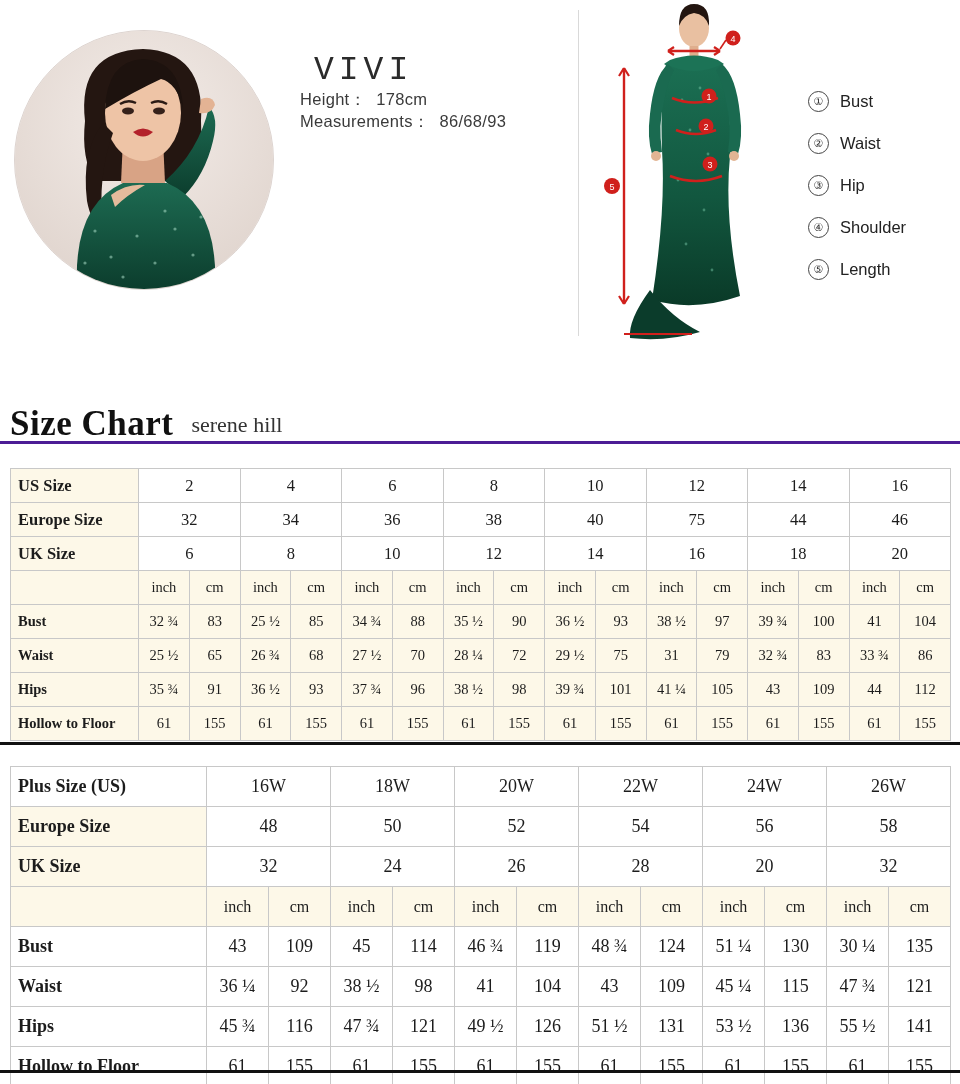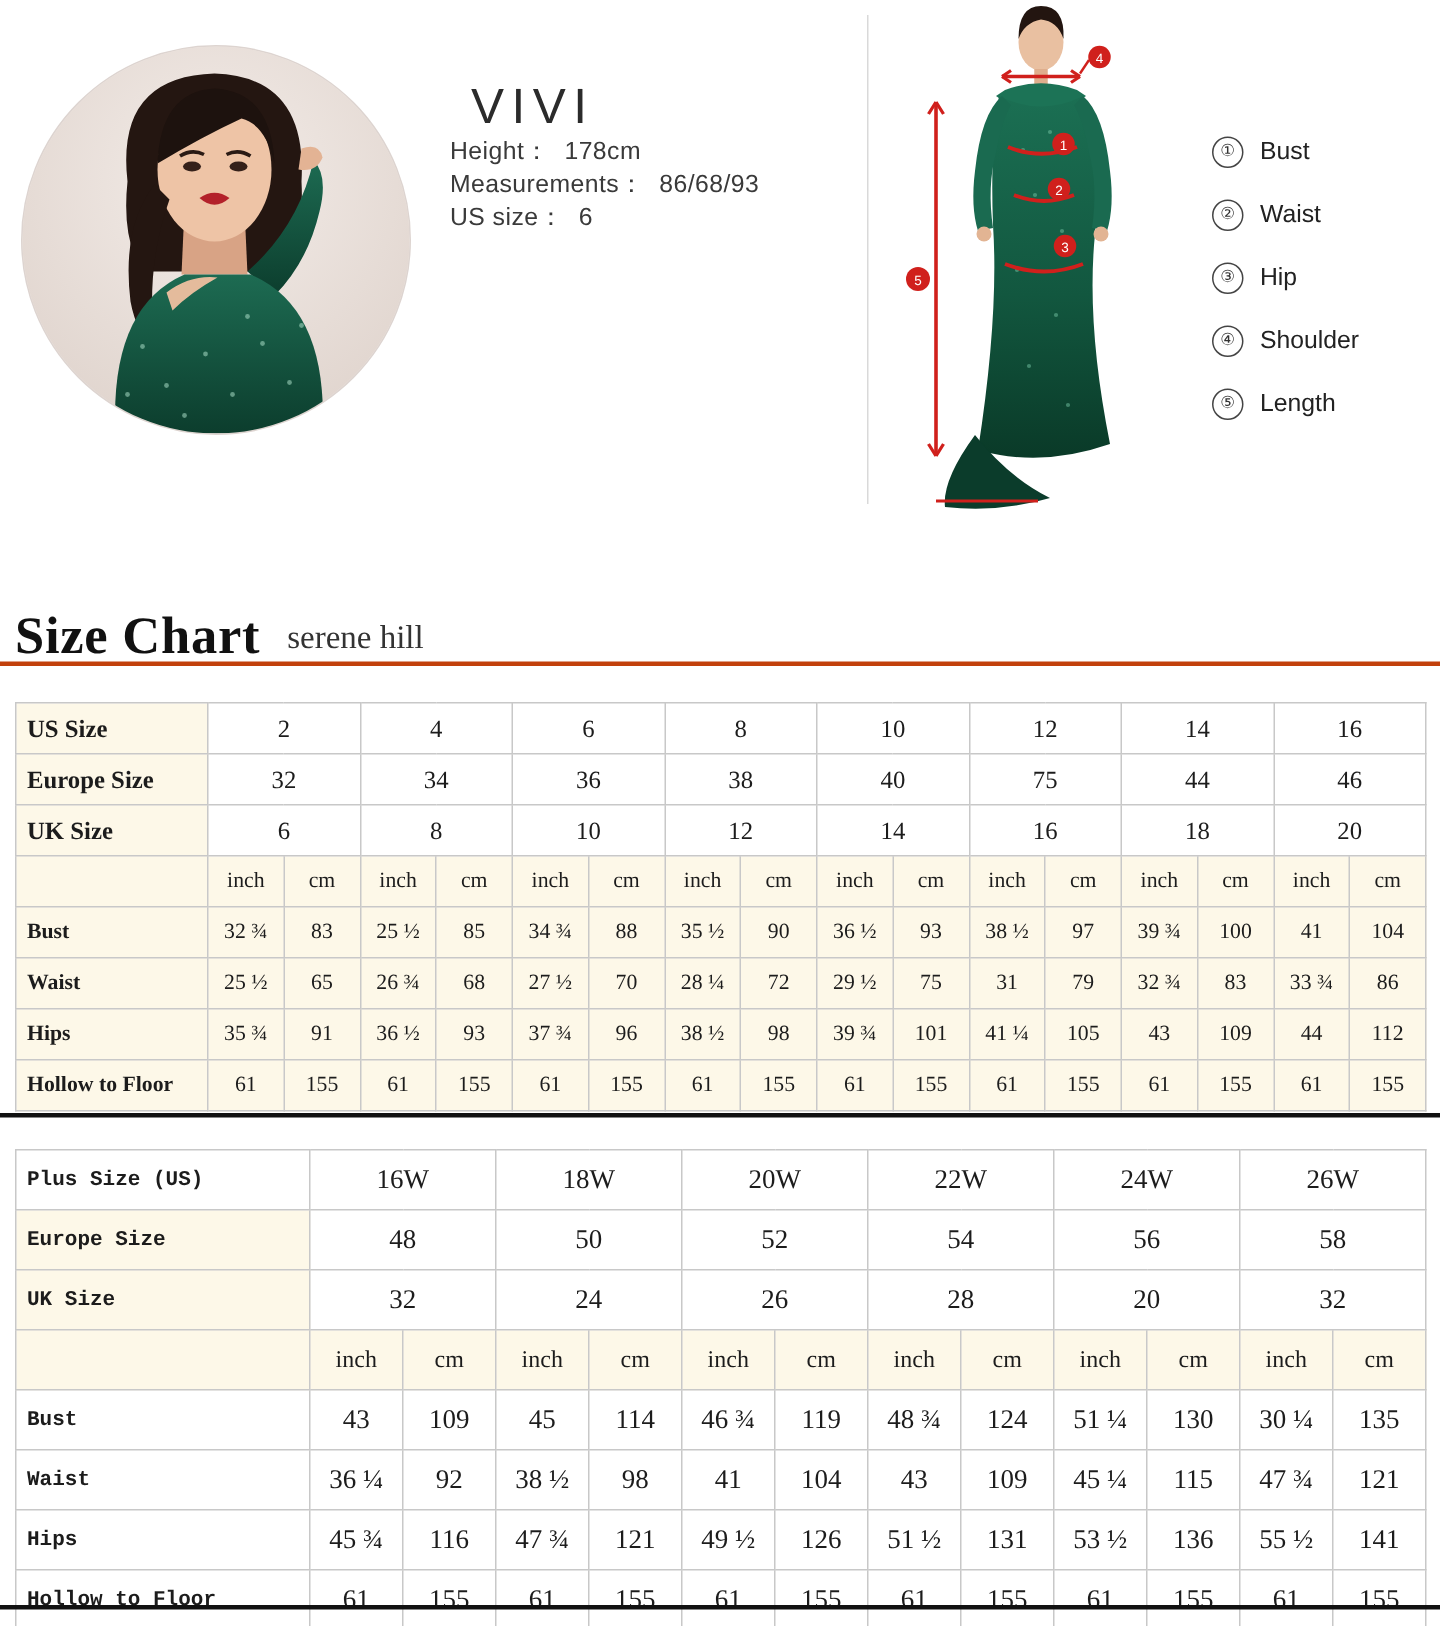--- a/index.html
+++ b/index.html
@@ -40,21 +40,21 @@
     width: 258px; height: 258px;
   }
 
   .vivi-info {
     position: absolute;
     left: 300px;
     top: 52px;
     width: 280px;
   }
   .vivi-name {
-    font-family: Liberation Sans, sans-serif;
+    font-family: Liberation Mono, monospace;
     font-size: 33px;
     letter-spacing: 5px;
     color: #2b2b2b;
     margin-left: 14px;
   }
   .vivi-line {
     font-family: "Liberation Sans", sans-serif;
     font-size: 16.5px;
     color: #3a3a3a;
     letter-spacing: .3px;
@@ -105,21 +105,21 @@
     flex: none;
   }
 
   
   .chart-head {
     position: absolute;
     left: 0;
     top: 382px;
     width: 960px;
     height: 62px;
-    border-bottom: 3px solid #c2410c;
+    border-bottom: 3px solid #4c1d95;
     display: flex;
     align-items: flex-end;
     padding-left: 10px;
     box-sizing: border-box;
   }
   .chart-head h1 {
     margin: 0;
     font-family: "Liberation Serif", serif;
     font-size: 35px;
     font-weight: bold;
@@ -178,21 +178,21 @@
 
   
   .t2-wrap {
     position: absolute;
     left: 10px;
     top: 766px;
   }
   table.t2 { width: 940px; }
   table.t2 td { height: 37px; font-size: 18px; }
   table.t2 tr.unit td { font-size: 16px; }
-  table.t2 .lbl { font-size: 14px; font-family: Liberation Mono, monospace; }
+  table.t2 .lbl { font-size: 18px; }
 
   .bottom-rule {
     position: absolute;
     left: 0;
     top: 1070px;
     width: 960px;
     height: 3px;
     background: #111;
   }
 </style>
@@ -254,23 +254,20 @@
     </svg>
   </div>
 
   <div class="vivi-info">
     <div class="vivi-name">VIVI</div>
     <div class="vivi-line">
       <span>Height：</span><span class="val">178cm</span>
     </div>
     <div class="vivi-line">
       <span>Measurements：</span><span class="val">86/68/93</span>
-    </div>
-    <div class="vivi-line">
-      <span>US size：</span><span class="val">6</span>
     </div>
   </div>
 
   <div class="divider-vert"></div>
 
   <div class="dress-wrap">
     <svg viewBox="0 0 200 346" width="200" height="346">
       <defs>
         <linearGradient id="dg2" x1="0" y1="0" x2="0" y2="1">
           <stop offset="0%" stop-color="#1b6f53"></stop>

